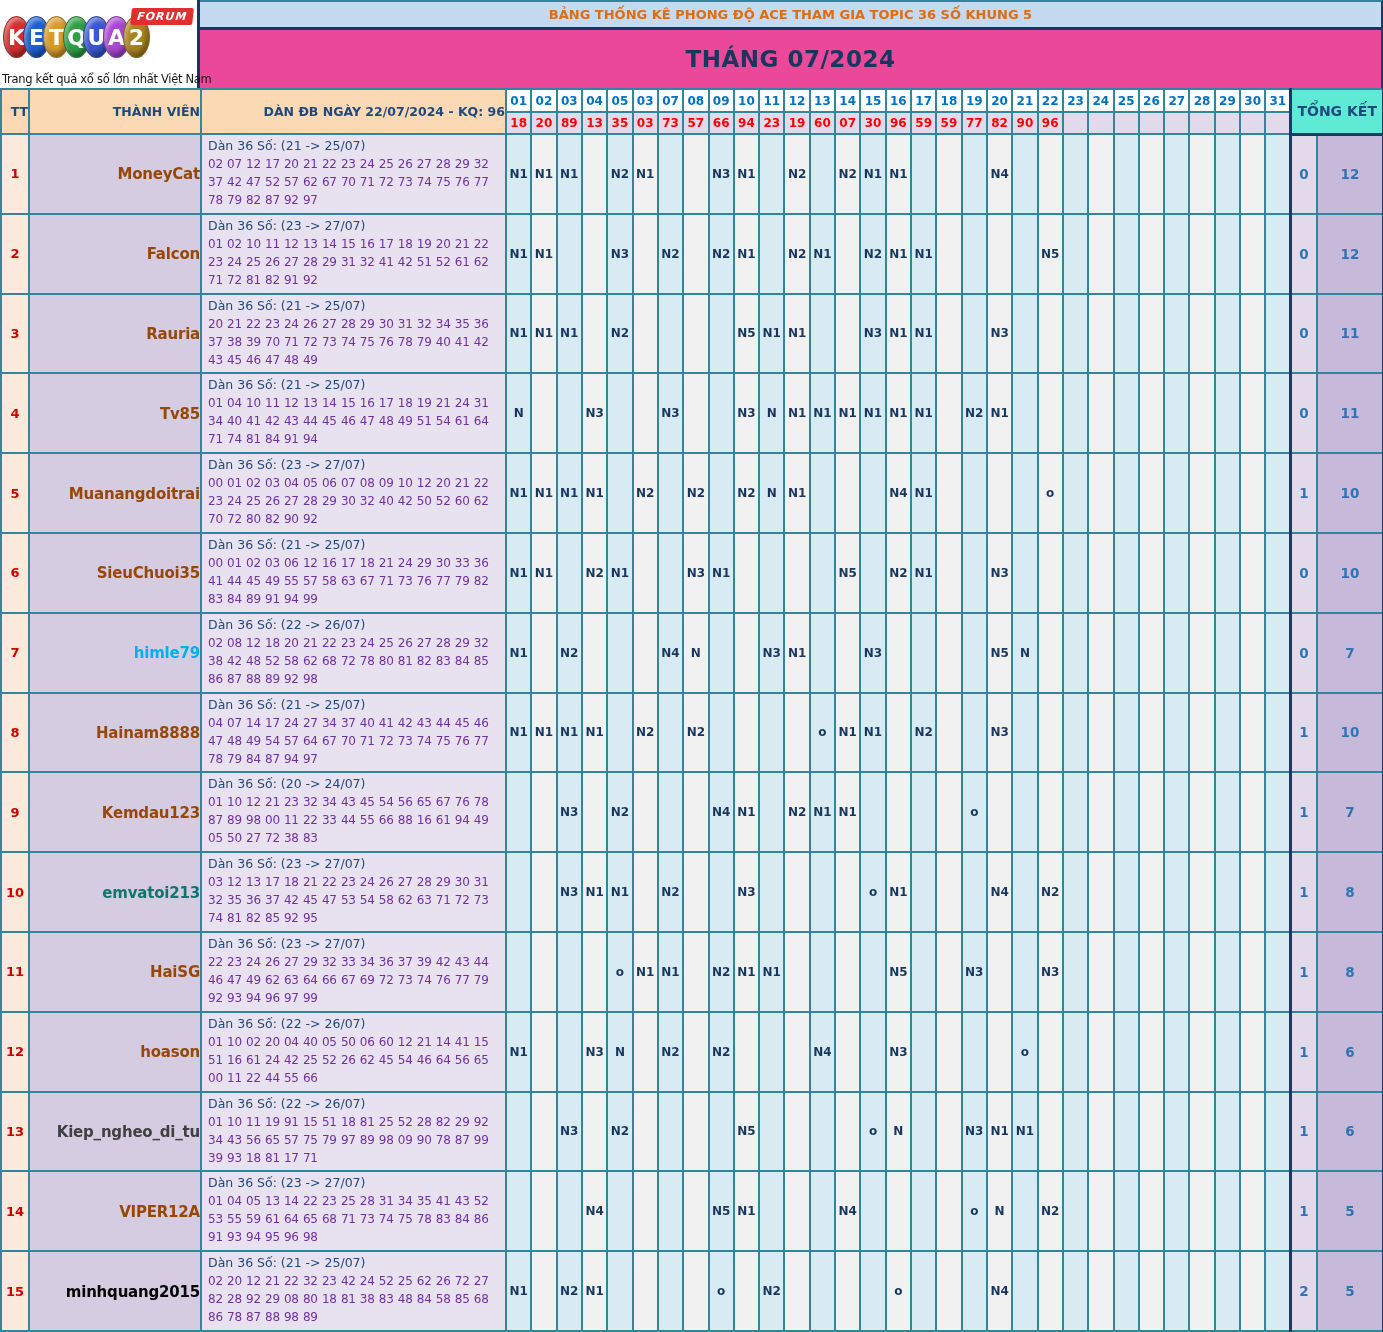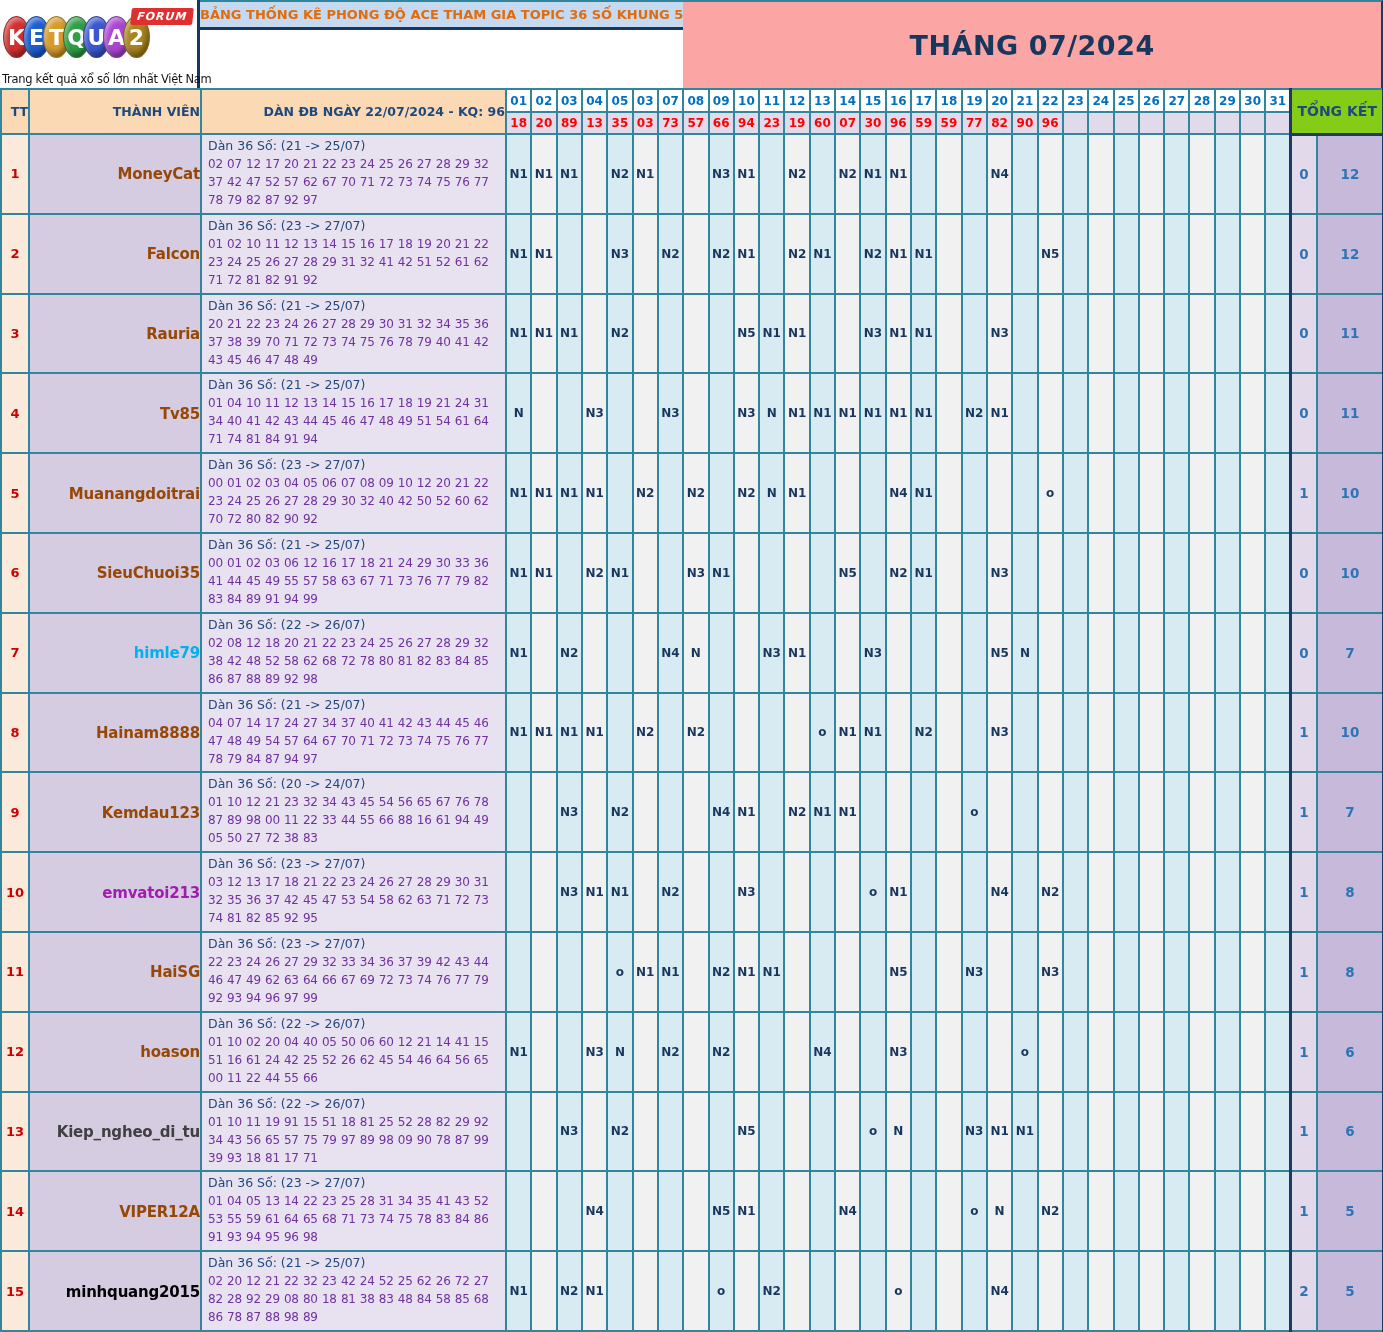--- a/index.html
+++ b/index.html
@@ -29,43 +29,43 @@
   .forum-badge {
     position:absolute; top:8px; right:4px;
     background:#e12f2f; color:#fff; font-style:italic; font-weight:bold;
     font-size:11px; padding:2px 6px; letter-spacing:1px;
     transform:skewX(-6deg); border-radius:2px;
   }
   .logo-tagline {
     position:absolute; left:2px; bottom:2px; width:196px;
     font-size:11.5px; letter-spacing:-0.3px; color:#141414; white-space:nowrap;
   }
-  .banners { flex:1; display:flex; flex-direction:row; border-top:2px solid #31859C; border-right:2px solid #1F3864;}
+  .banners { flex:1; display:flex; flex-direction:column; border-top:2px solid #31859C; border-right:2px solid #1F3864;}
   .banner-title {
     height:28px; background:#C5D9F1; color:#E26B0A;
     font-weight:bold; font-size:13px;
     display:flex; align-items:center; justify-content:center;
     border-bottom:3px solid #17375E;
   }
   .banner-month {
-    flex:1; background:#fca5a5; color:#17375E;
-    font-weight:bold; font-size:27px; letter-spacing:0.5px;
+    flex:1; background:#ec4899; color:#17375E;
+    font-weight:bold; font-size:23px; letter-spacing:0.5px;
     display:flex; align-items:center; justify-content:center;
   }
 
   
   table { border-collapse:collapse; table-layout:fixed; width:1383px; }
   th, td { border:2px solid #31859C; overflow:hidden; padding:0; }
 
   thead th { font-size:12.5px; color:#1F497D; font-weight:bold; text-align:center; }
   th.h-tt, th.h-member, th.h-dan { background:#FBD9B4;text-align:right; }
   th.h-day { background:#ffffff; color:#0070C0; font-size:12px; height:23px; }
   th.h-result { background:#E0DAEB; color:#FF0000; font-size:12px; height:22px; font-weight:bold; }
   th.h-total {
-    background:#84cc16; font-size:14px;
+    background:#5eead4; font-size:14px;
     border-left:3px solid #1F3864; border-right:3px solid #1F3864; border-bottom:3px solid #1F3864;
   }
 
   tbody tr { height:79.8px; }
   td.c-tt { background:#FBEADC; color:#CC0000; font-weight:bold; font-size:13px; text-align:center; }
   td.c-member { background:#D5CCE1; text-align:right; vertical-align:middle; }
   td.c-member .mname { font-weight:bold; font-size:15px; letter-spacing:-0.2px; }
   td.c-dan { background:#E8E2F0; vertical-align:top; padding:1px 4px 0 6px; }
   .dan-label { color:#1F497D; font-size:12.5px; line-height:19px; white-space:nowrap; }
   .dan-nums { color:#7030A0; font-size:12px; line-height:18px; letter-spacing:-0.2px; word-spacing:0.5px; }
@@ -577,21 +577,21 @@
           <td class="c-day day-odd"></td>
           <td class="c-day day-even"></td>
           <td class="c-day day-odd"></td>
           <td class="c-day day-even"></td>
           <td class="c-day day-odd"></td>
           <td class="c-tk tk-left">1</td>
           <td class="c-tk tk-right">7</td>
         </tr>
         <tr>
           <td class="c-tt">10</td>
-          <td class="c-member"><span class="mname" style="color: #a21caf;">emvatoi213</span></td>
+          <td class="c-member"><span class="mname" style="color: #0f766e;">emvatoi213</span></td>
           <td class="c-dan">
             <div class="dan-label">Dàn 36 Số: (23 -&gt; 27/07)</div>
             <div class="dan-nums">03 12 13 17 18 21 22 23 24 26 27 28 29 30 31 32 35 36 37 42 45 47 53 54 58 62 63 71 72 73 74 81 82 85 92 95</div>
           </td>
           <td class="c-day day-odd"></td>
           <td class="c-day day-even"></td>
           <td class="c-day day-odd">N3</td>
           <td class="c-day day-even">N1</td>
           <td class="c-day day-odd">N1</td>
           <td class="c-day day-even"></td>

